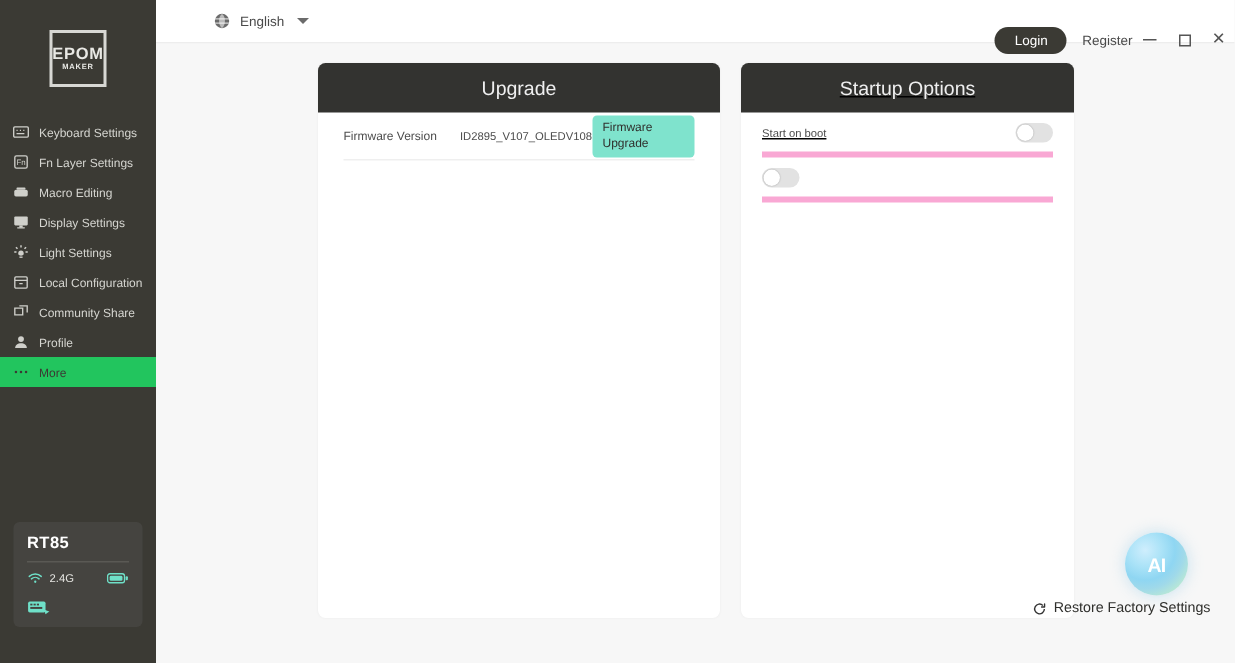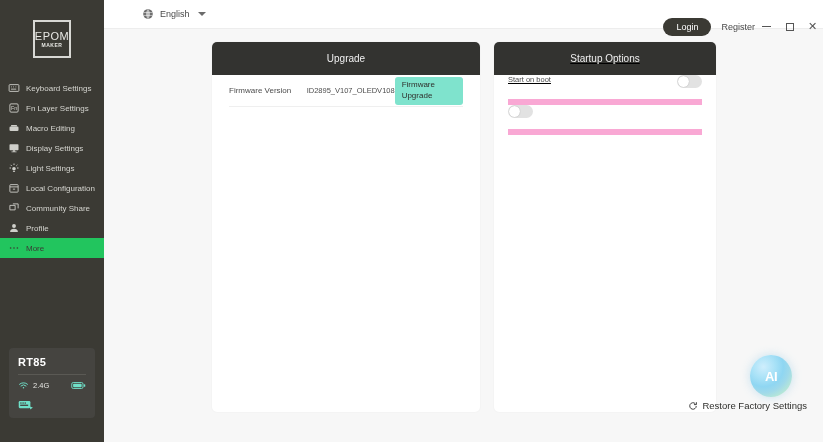--- a/index.html
+++ b/index.html
@@ -20,21 +20,21 @@
     position: relative;
   }
   .logo-wrap { height: 78px; display: flex; align-items: center; justify-content: center; }
   .logo-box {
     width: 38px; height: 38px;
     border: 2px solid #d8d8d4;
     display: flex; flex-direction: column;
     align-items: center; justify-content: center;
     line-height: 1;
   }
-  .logo-top { font-size: 11px; font-weight: 400; color: #e8e8e4; letter-spacing: .5px; }
+  .logo-top { font-size: 11px; font-weight: 700; color: #e8e8e4; letter-spacing: .5px; }
   .logo-bot { font-size: 5px; font-weight: 700; color: #e8e8e4; letter-spacing: .5px; margin-top: 1px; }
 
   .nav { display: flex; flex-direction: column; }
   .nav-item {
     height: 20px;
     display: flex; align-items: center;
     padding-left: 8px;
     gap: 6px;
     cursor: pointer;
   }
@@ -118,21 +118,21 @@
     border-radius: 5px;
     overflow: hidden;
     box-shadow: 0 0 2px rgba(0,0,0,.05);
   }
   .panel-upgrade { width: 268px; height: 370px; }
   .panel-startup { width: 222px; height: 370px; text-decoration: underline; }
   .panel-head {
     height: 33px; background: #333330;
     display: flex; align-items: center; justify-content: center;
   }
-  .panel-title { font-size: 10px; color: #efefef; }
+  .panel-title { font-size: 13px; color: #efefef; }
   .panel-body { padding: 0; }
 
   .row {
     height: 32px;
     display: flex; align-items: center;
     border-bottom: 1px solid #efefef;
     padding: 0 0 0 0;
     position: relative;
   }
   .row-upg { height: 32px; margin: 0 17px; }
@@ -143,22 +143,22 @@
     border: none; border-radius: 3px;
     font-size: 8px; line-height: 1.35;
     width: 70px; height: 28px;
     text-align: left; padding: 3px 7px;
     cursor: pointer;
     font-family: "Liberation Sans", sans-serif;
   }
 
   .srow {
     height: 30px; margin: 0 14px;
-    display: flex; align-items: flex-start; justify-content: space-between;
-    border-bottom: 6px solid #f9a8d4;
+    display: flex; align-items: center; justify-content: space-between;
+    border-bottom: 4px solid #f9a8d4;
   }
   .srow-label { font-size: 7.5px; color: #4d4d4d; padding-right: 6px; }
   .toggle {
     width: 25px; height: 13px;
     background: #e2e2e2; border-radius: 7px;
     position: relative; flex: 0 0 25px;
     cursor: pointer;
   }
   .toggle .knob {
     position: absolute; top: 1px; left: 1px;

